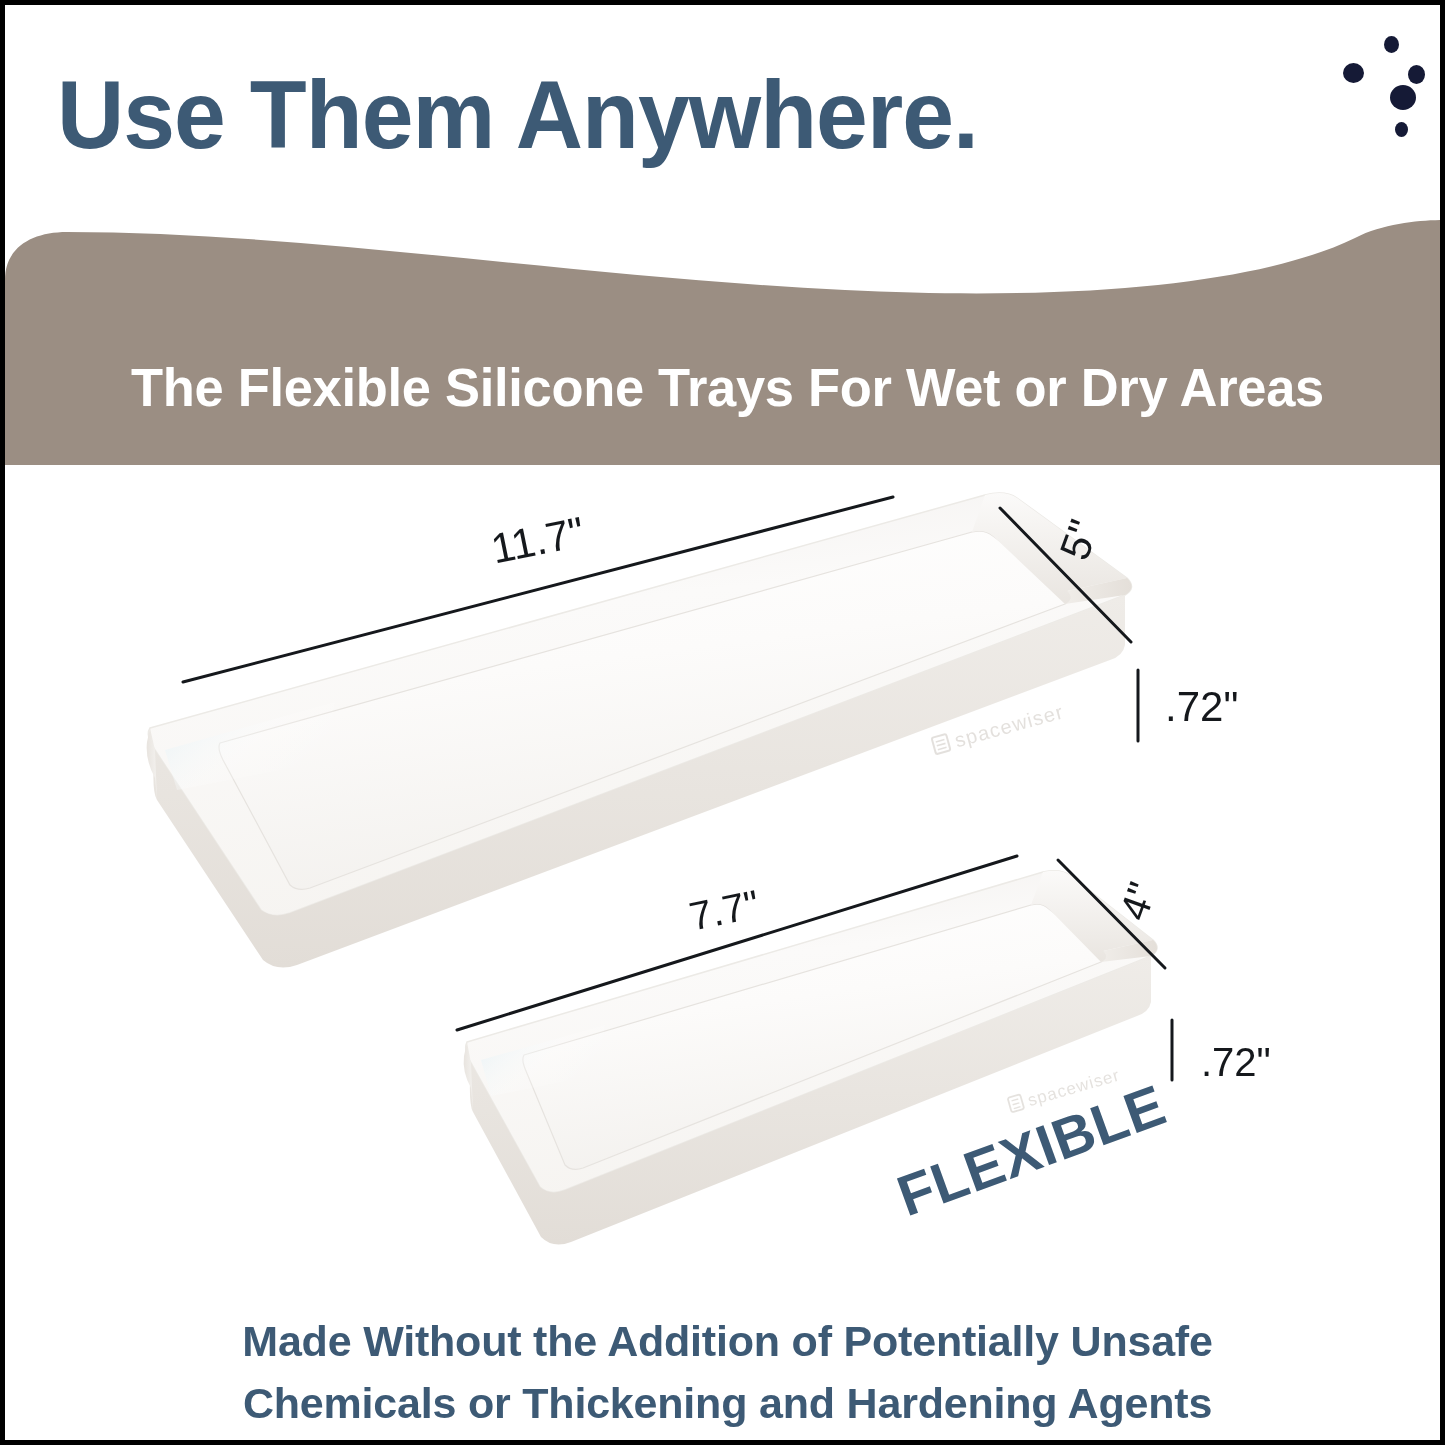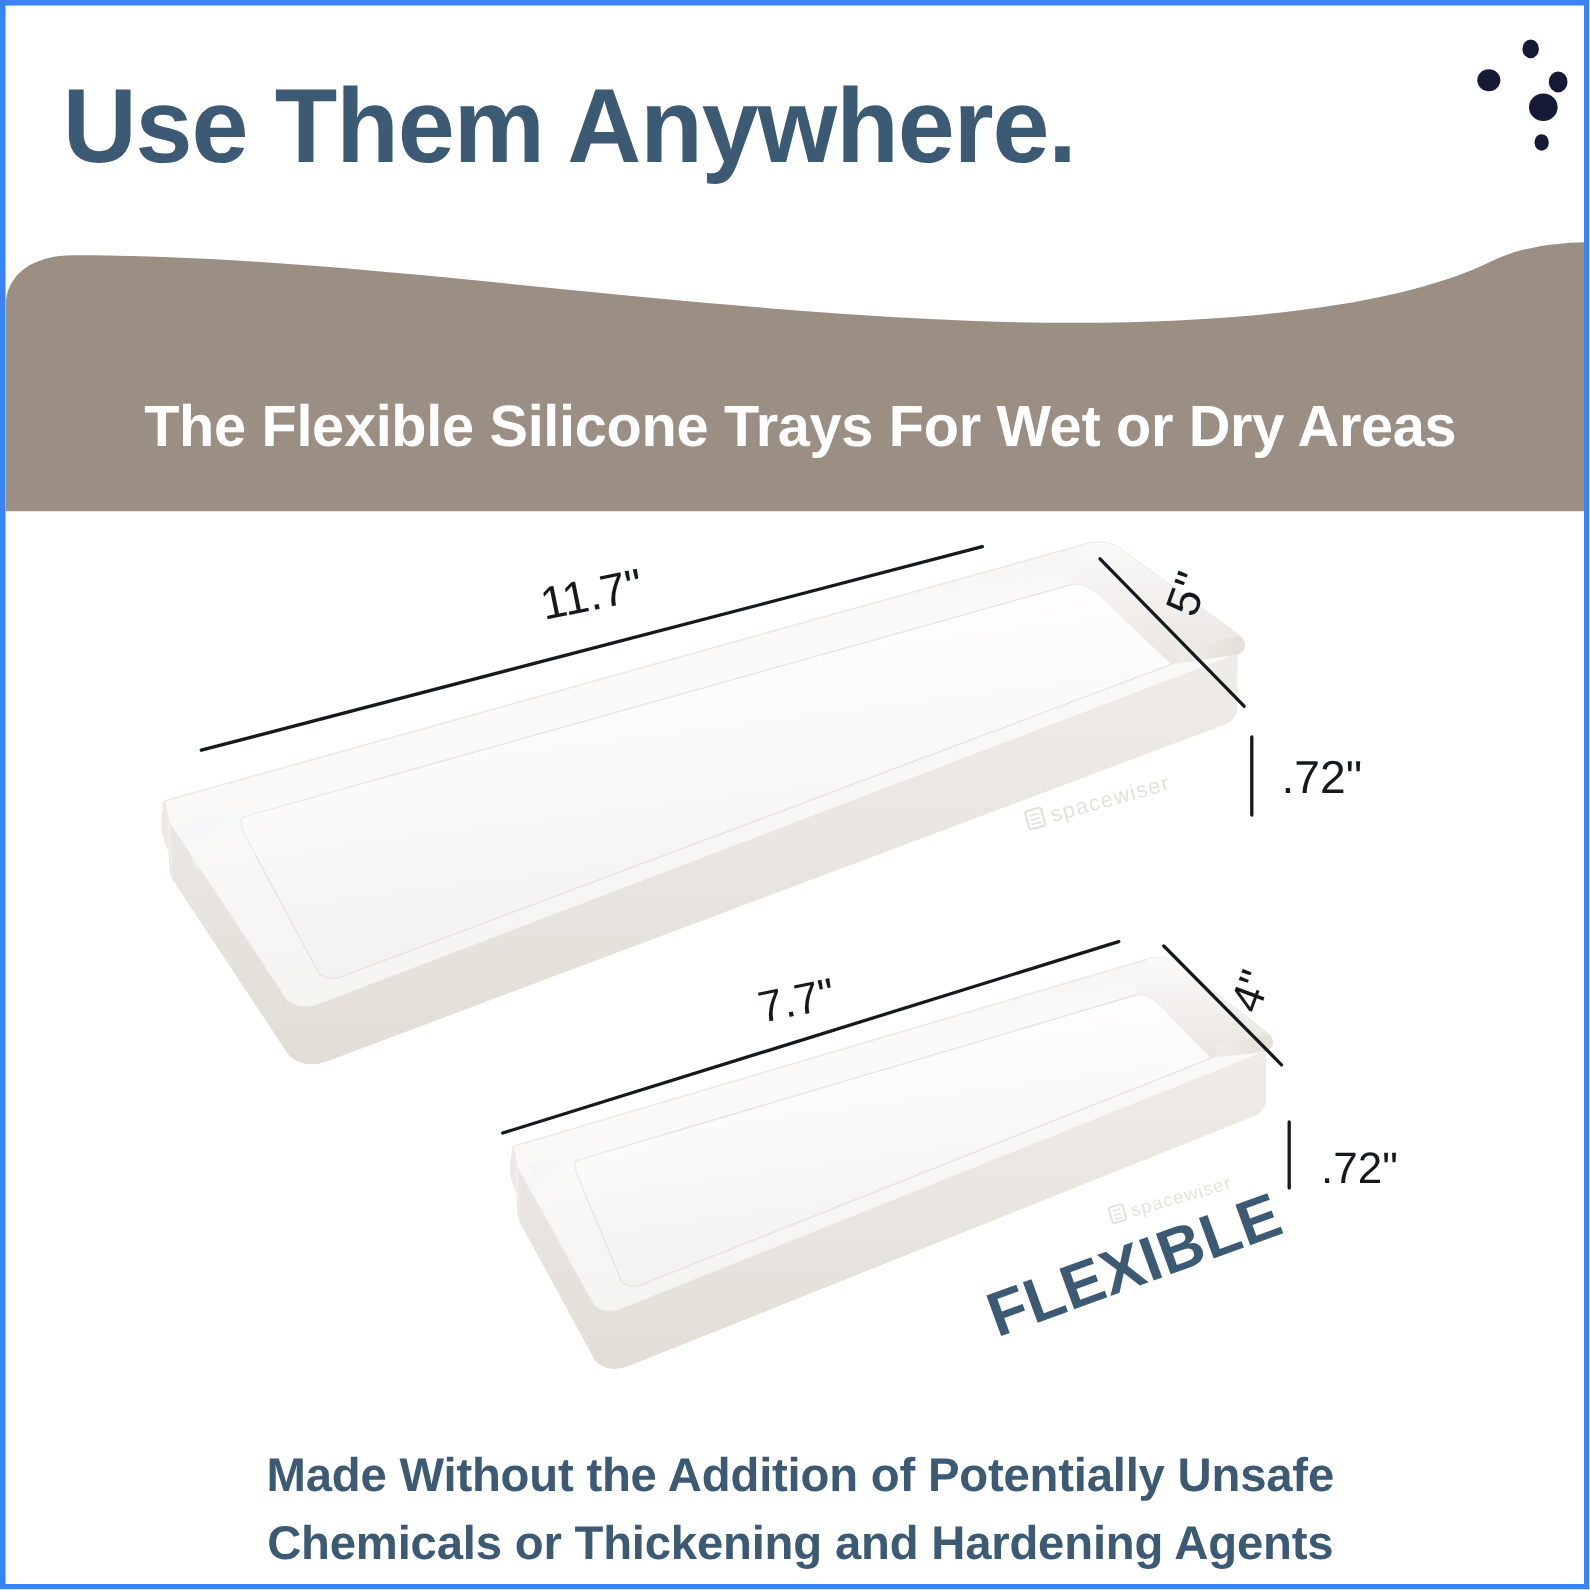--- a/index.html
+++ b/index.html
@@ -8,21 +8,21 @@
     background: #ffffff;
   }
   #canvas {
     position: relative;
     width: 1445px;
     height: 1445px;
     background: #ffffff;
     overflow: hidden;
     font-family: "Liberation Sans", sans-serif;
     box-sizing: border-box;
-    border: 5px solid #3b82f6;
+    border: 5px solid #000000;
   }
 
   
   #headline {
     position: absolute;
     left: 52px;
     top: 55px;
     font-family: "Liberation Sans", sans-serif;
     font-weight: bold;
     font-size: 96px;

